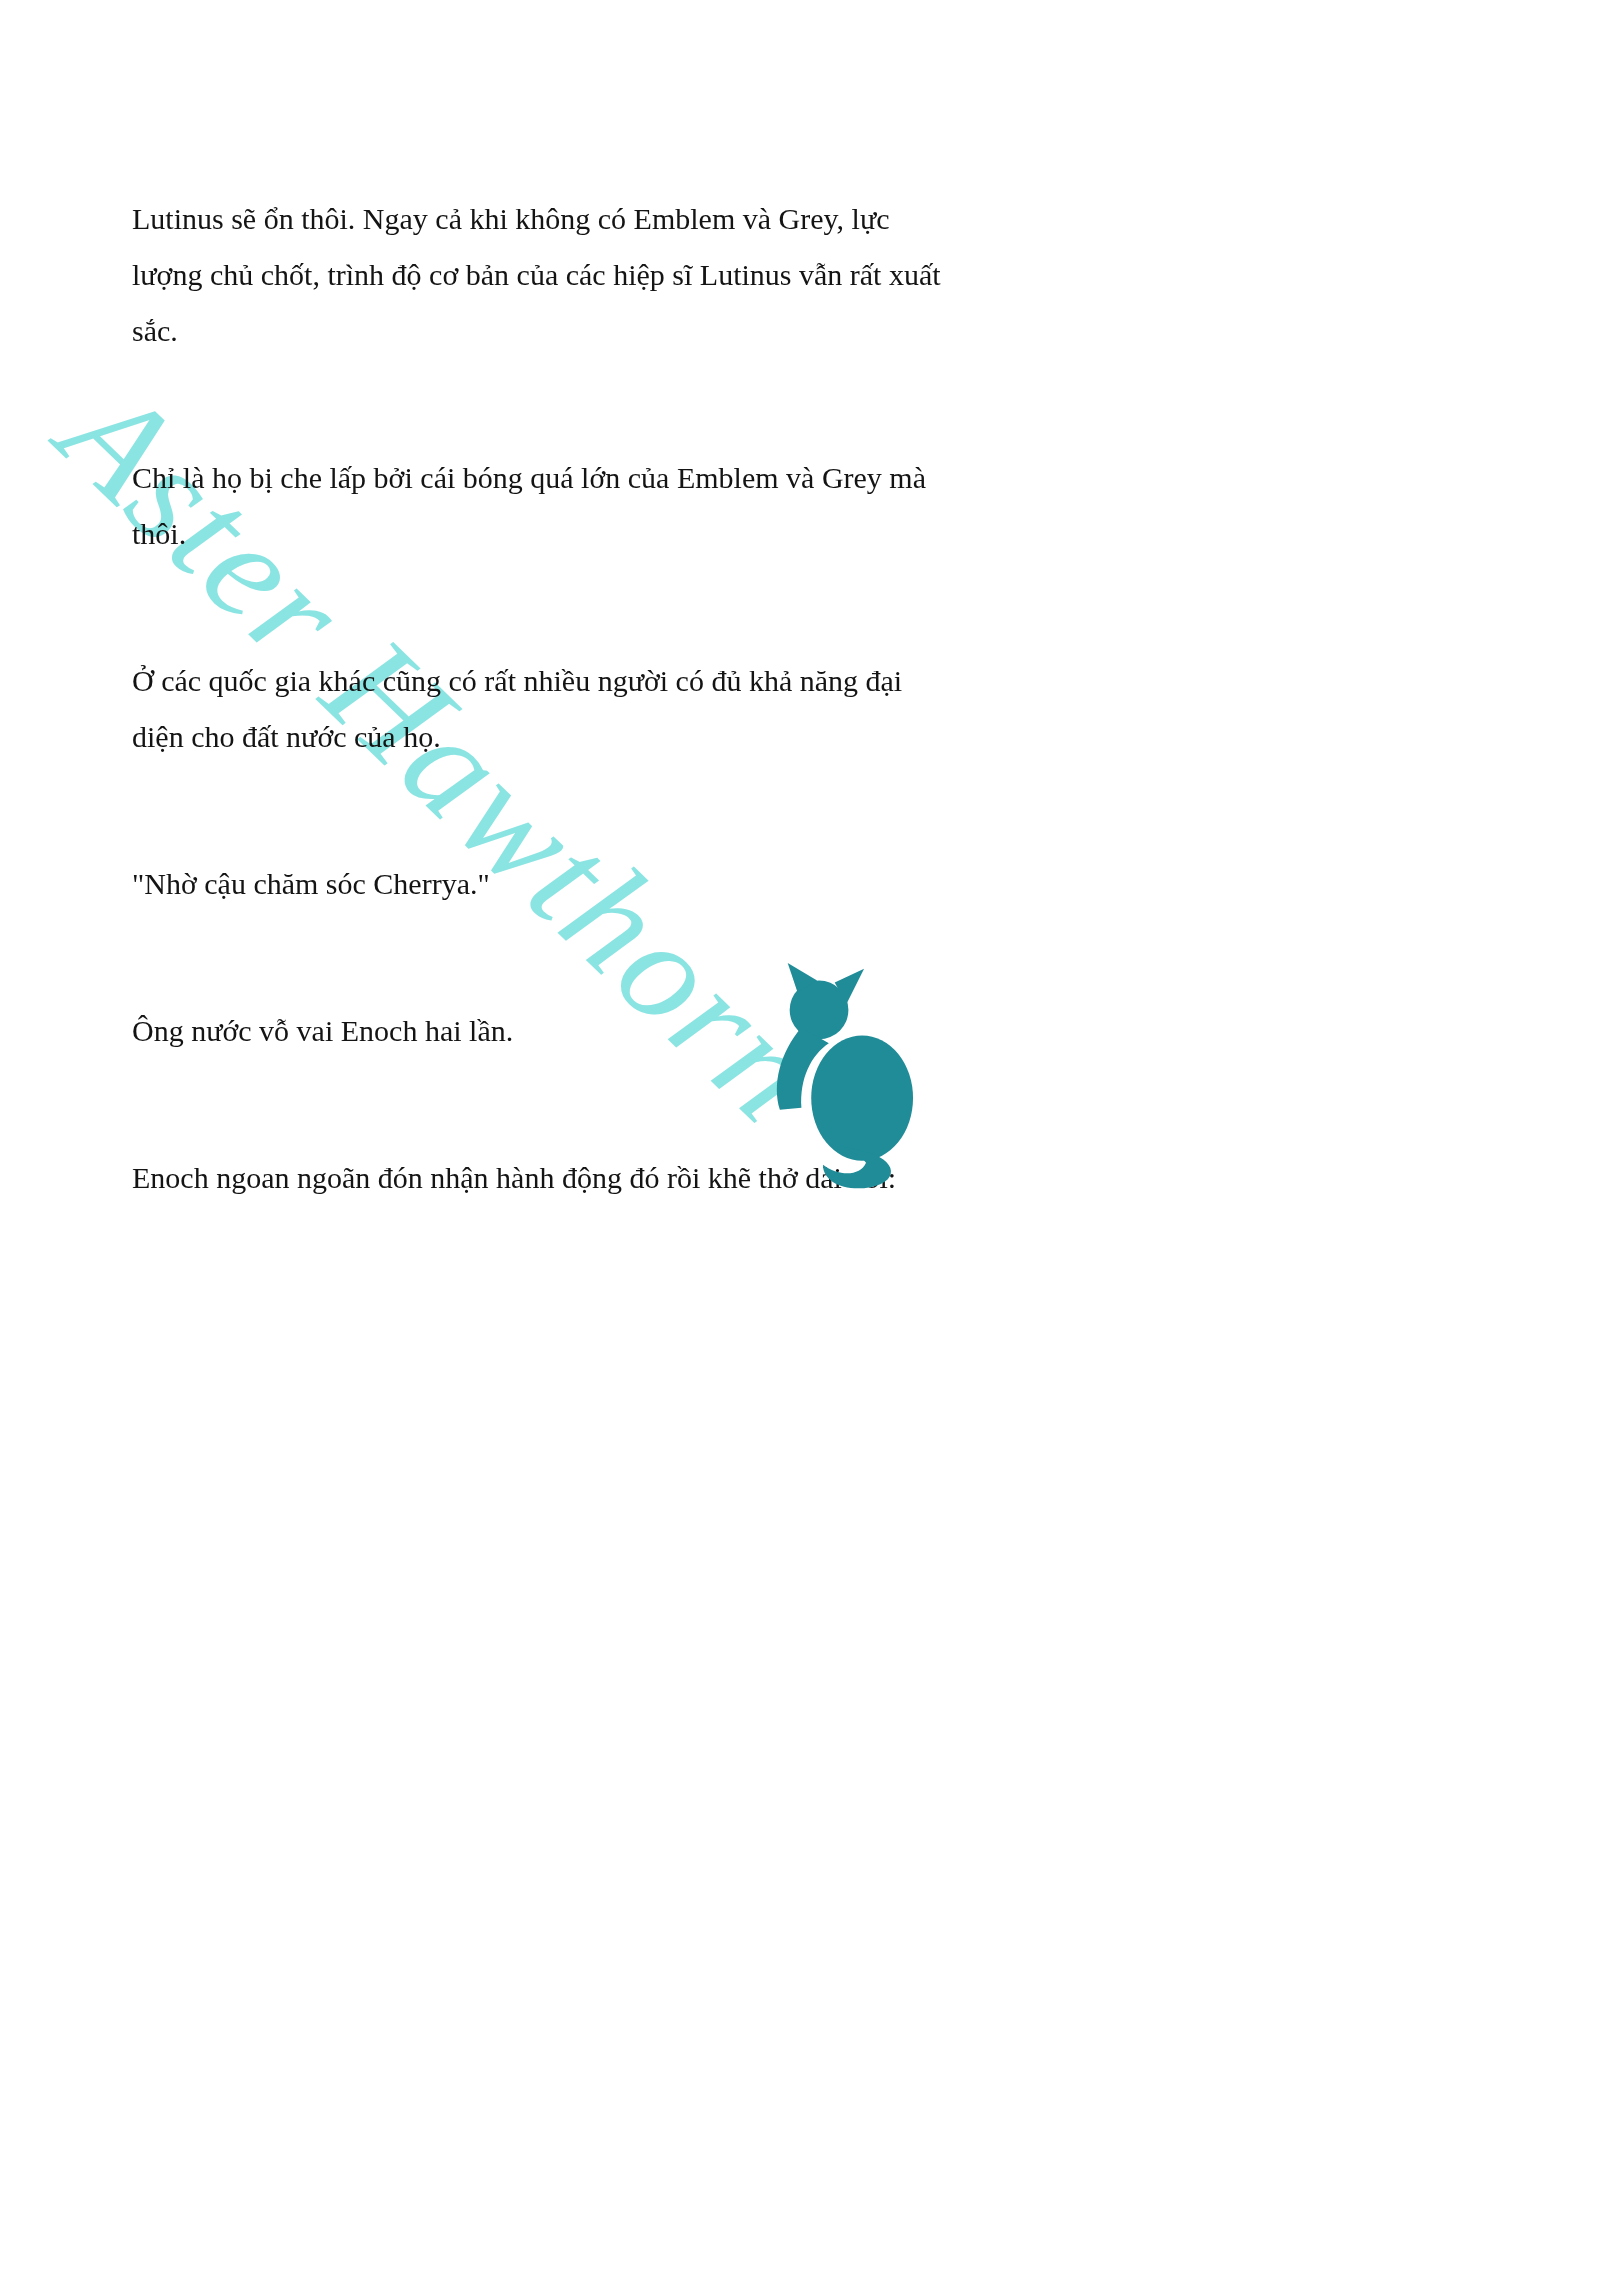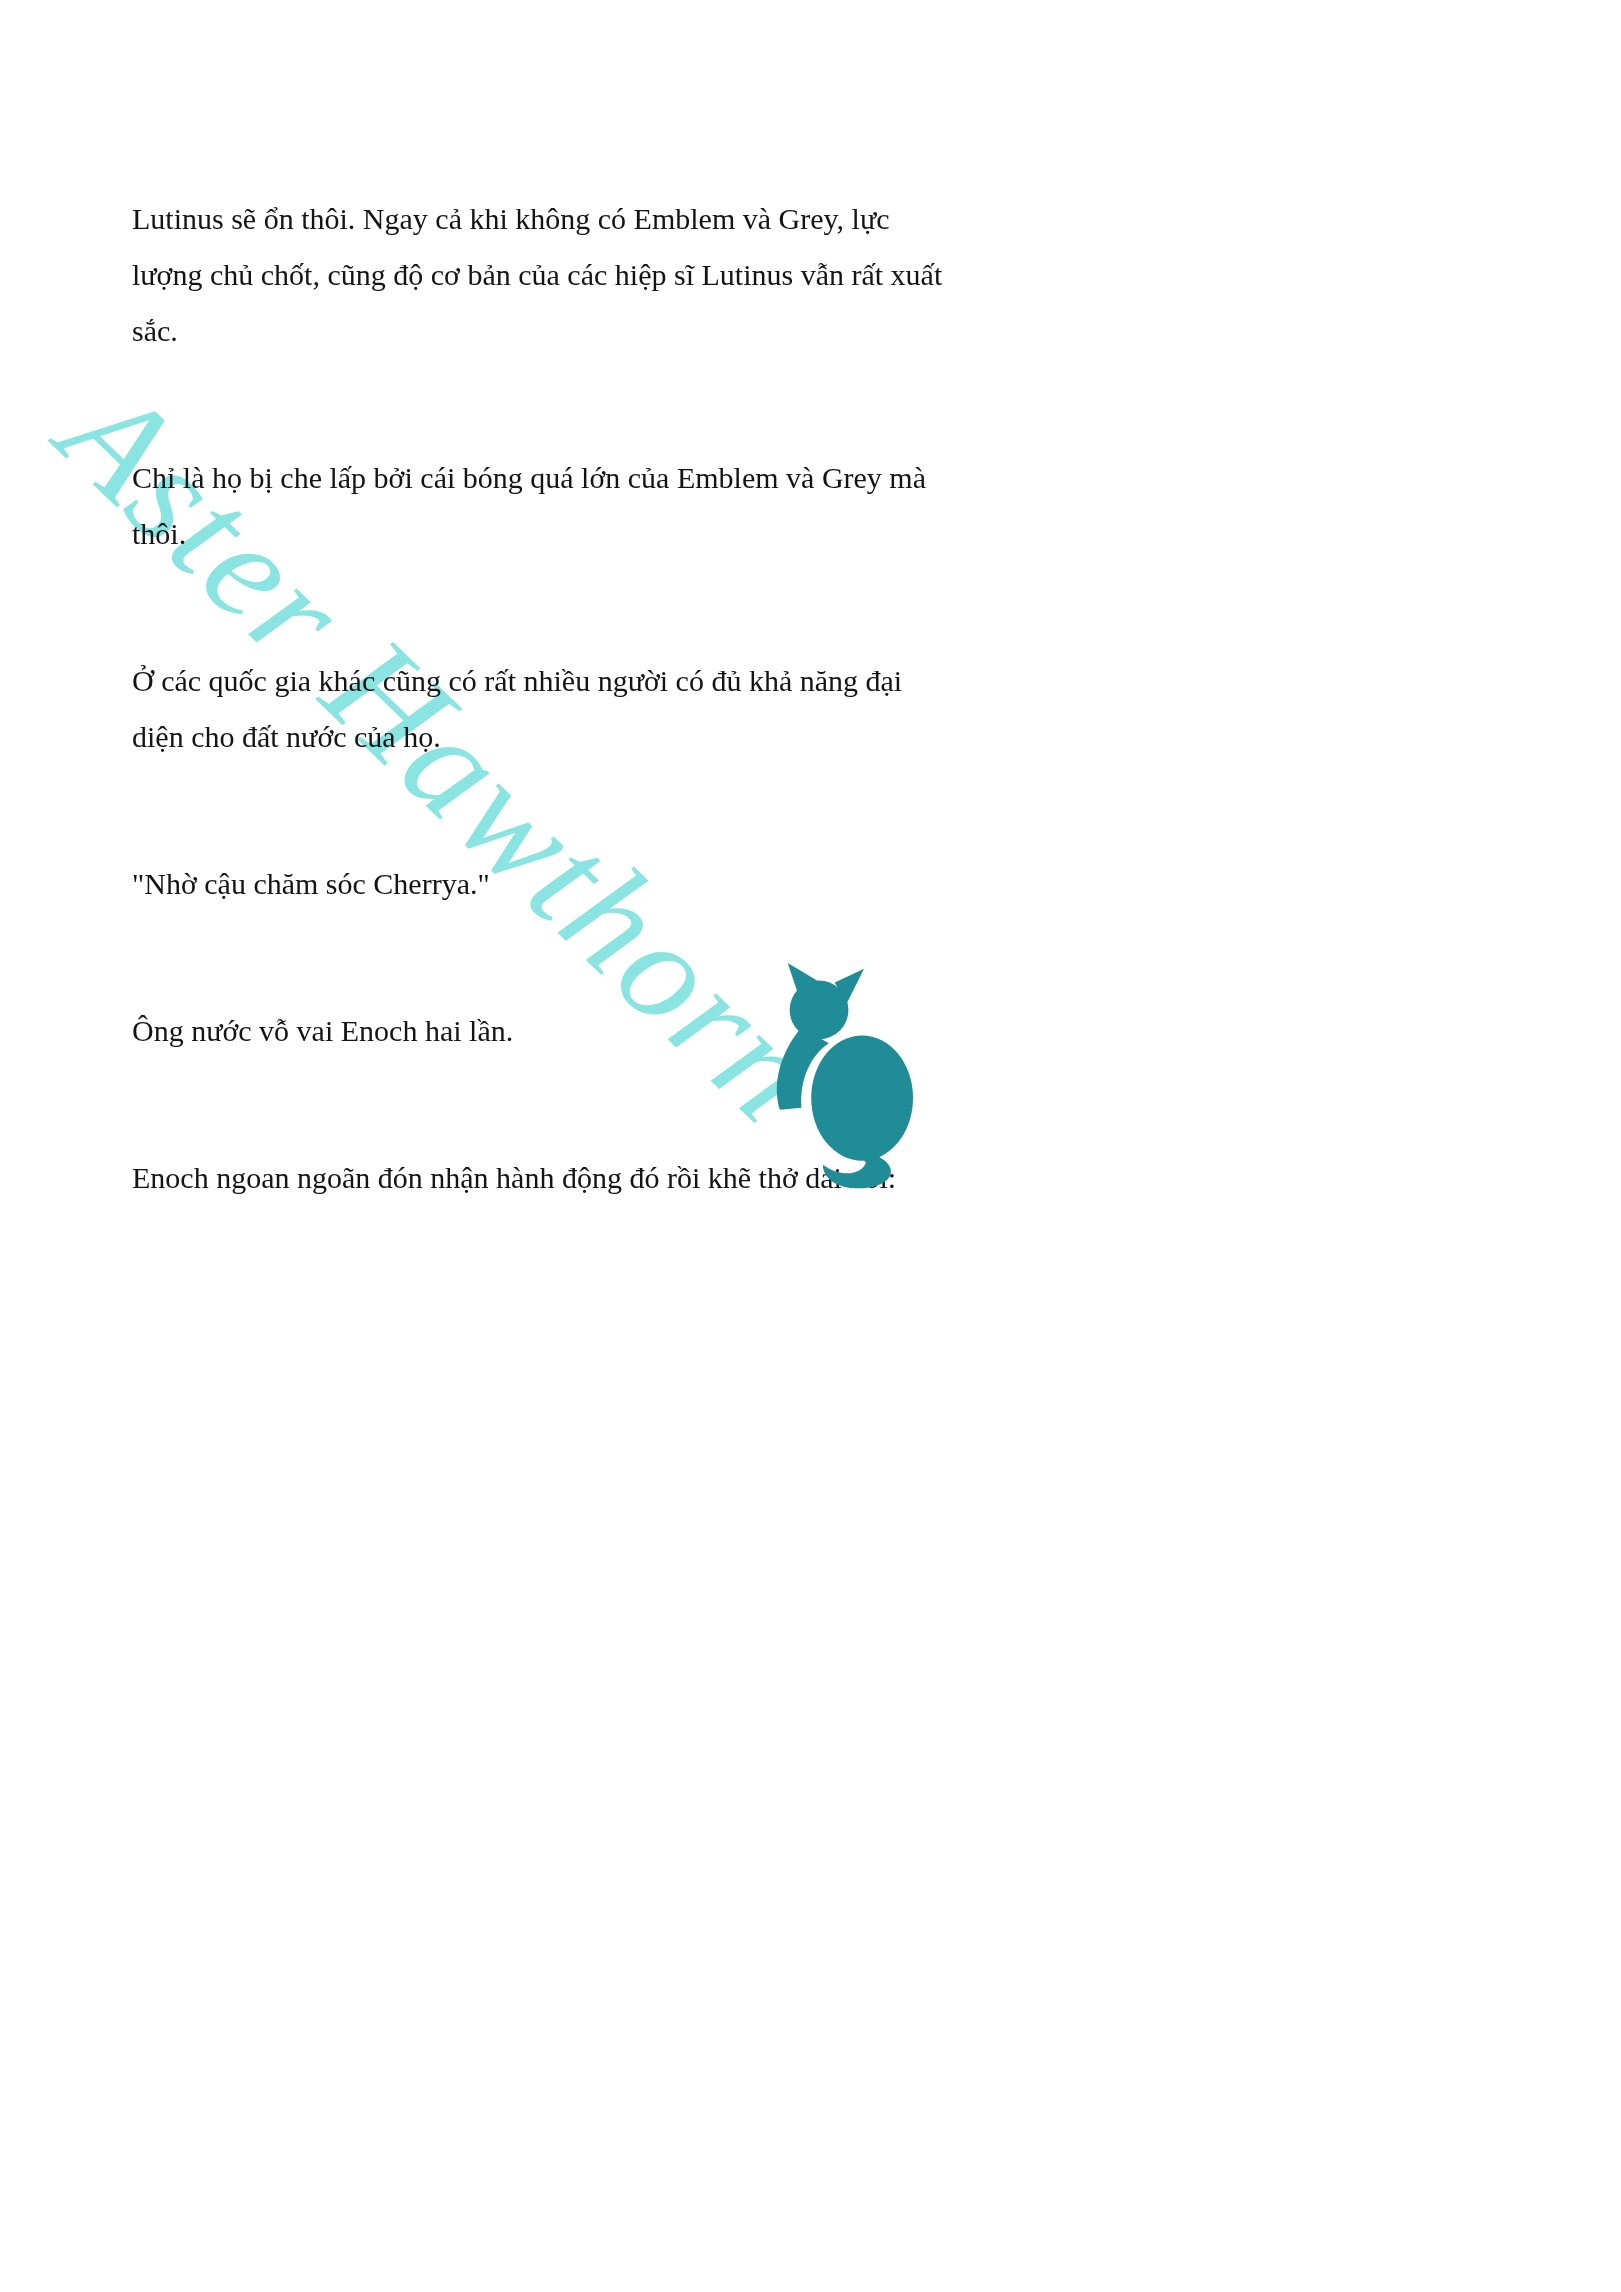--- a/index.html
+++ b/index.html
@@ -61,21 +61,21 @@
   }
 </style>
 </head>
 <body>
 
 <div class="page">
 
   <div class="watermark" style="color: rgb(138, 228, 226);">Aster Hawthorn</div>
 
   <div class="content" style="color: rgb(20, 20, 20);">
-    <p>Lutinus sẽ ổn thôi. Ngay cả khi không có Emblem và Grey, lực lượng chủ chốt, cũng độ cơ bản của các hiệp sĩ Lutinus vẫn rất xuất sắc.</p>
+    <p>Lutinus sẽ ổn thôi. Ngay cả khi không có Emblem và Grey, lực lượng chủ chốt, trình độ cơ bản của các hiệp sĩ Lutinus vẫn rất xuất sắc.</p>
     <p>Chỉ là họ bị che lấp bởi cái bóng quá lớn của Emblem và Grey mà thôi.</p>
     <p>Ở các quốc gia khác cũng có rất nhiều người có đủ khả năng đại diện cho đất nước của họ.</p>
     <p>"Nhờ cậu chăm sóc Cherrya."</p>
     <p>Ông nước vỗ vai Enoch hai lần.</p>
     <p>Enoch ngoan ngoãn đón nhận hành động đó rồi khẽ thở dài nói:</p>
   </div>
 
   <div class="cat">
     <svg viewBox="0 0 160 240" xmlns="http://www.w3.org/2000/svg" aria-hidden="true">
 

